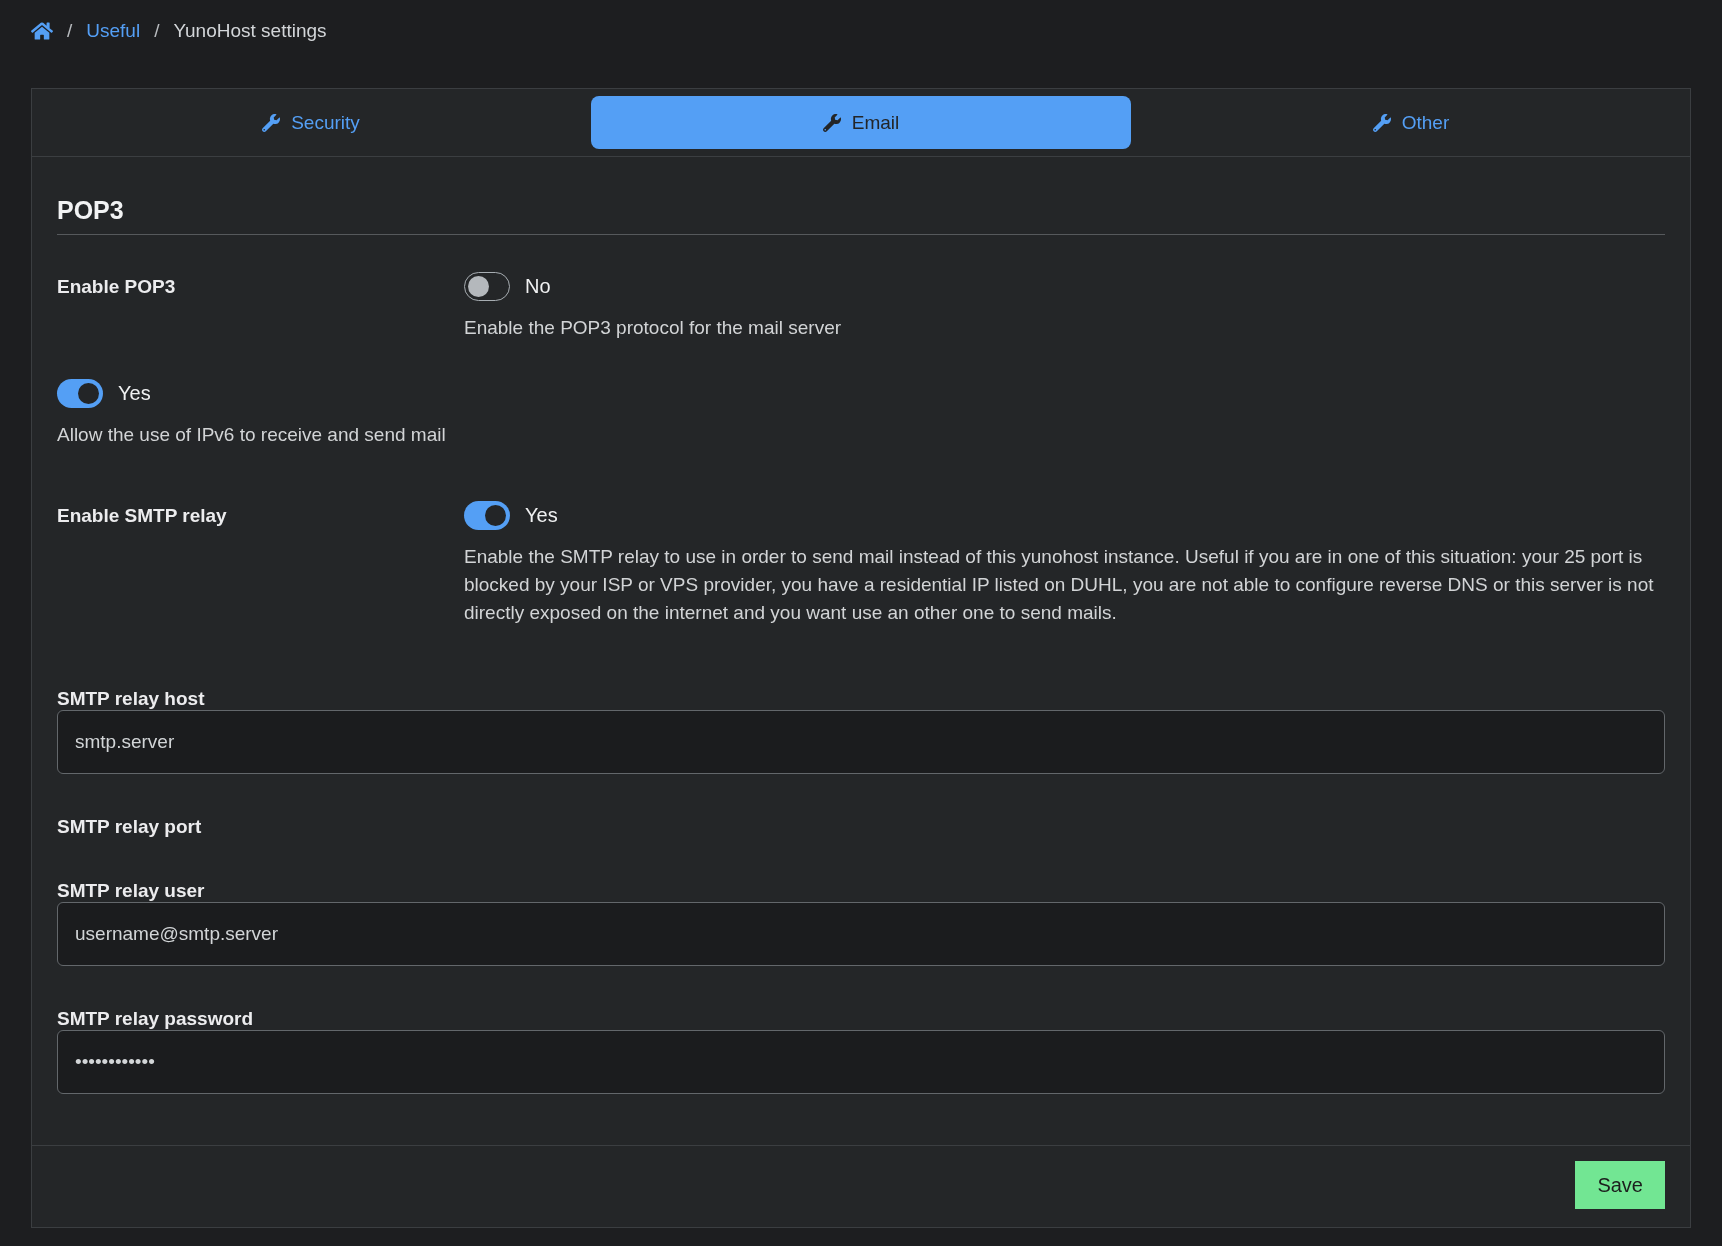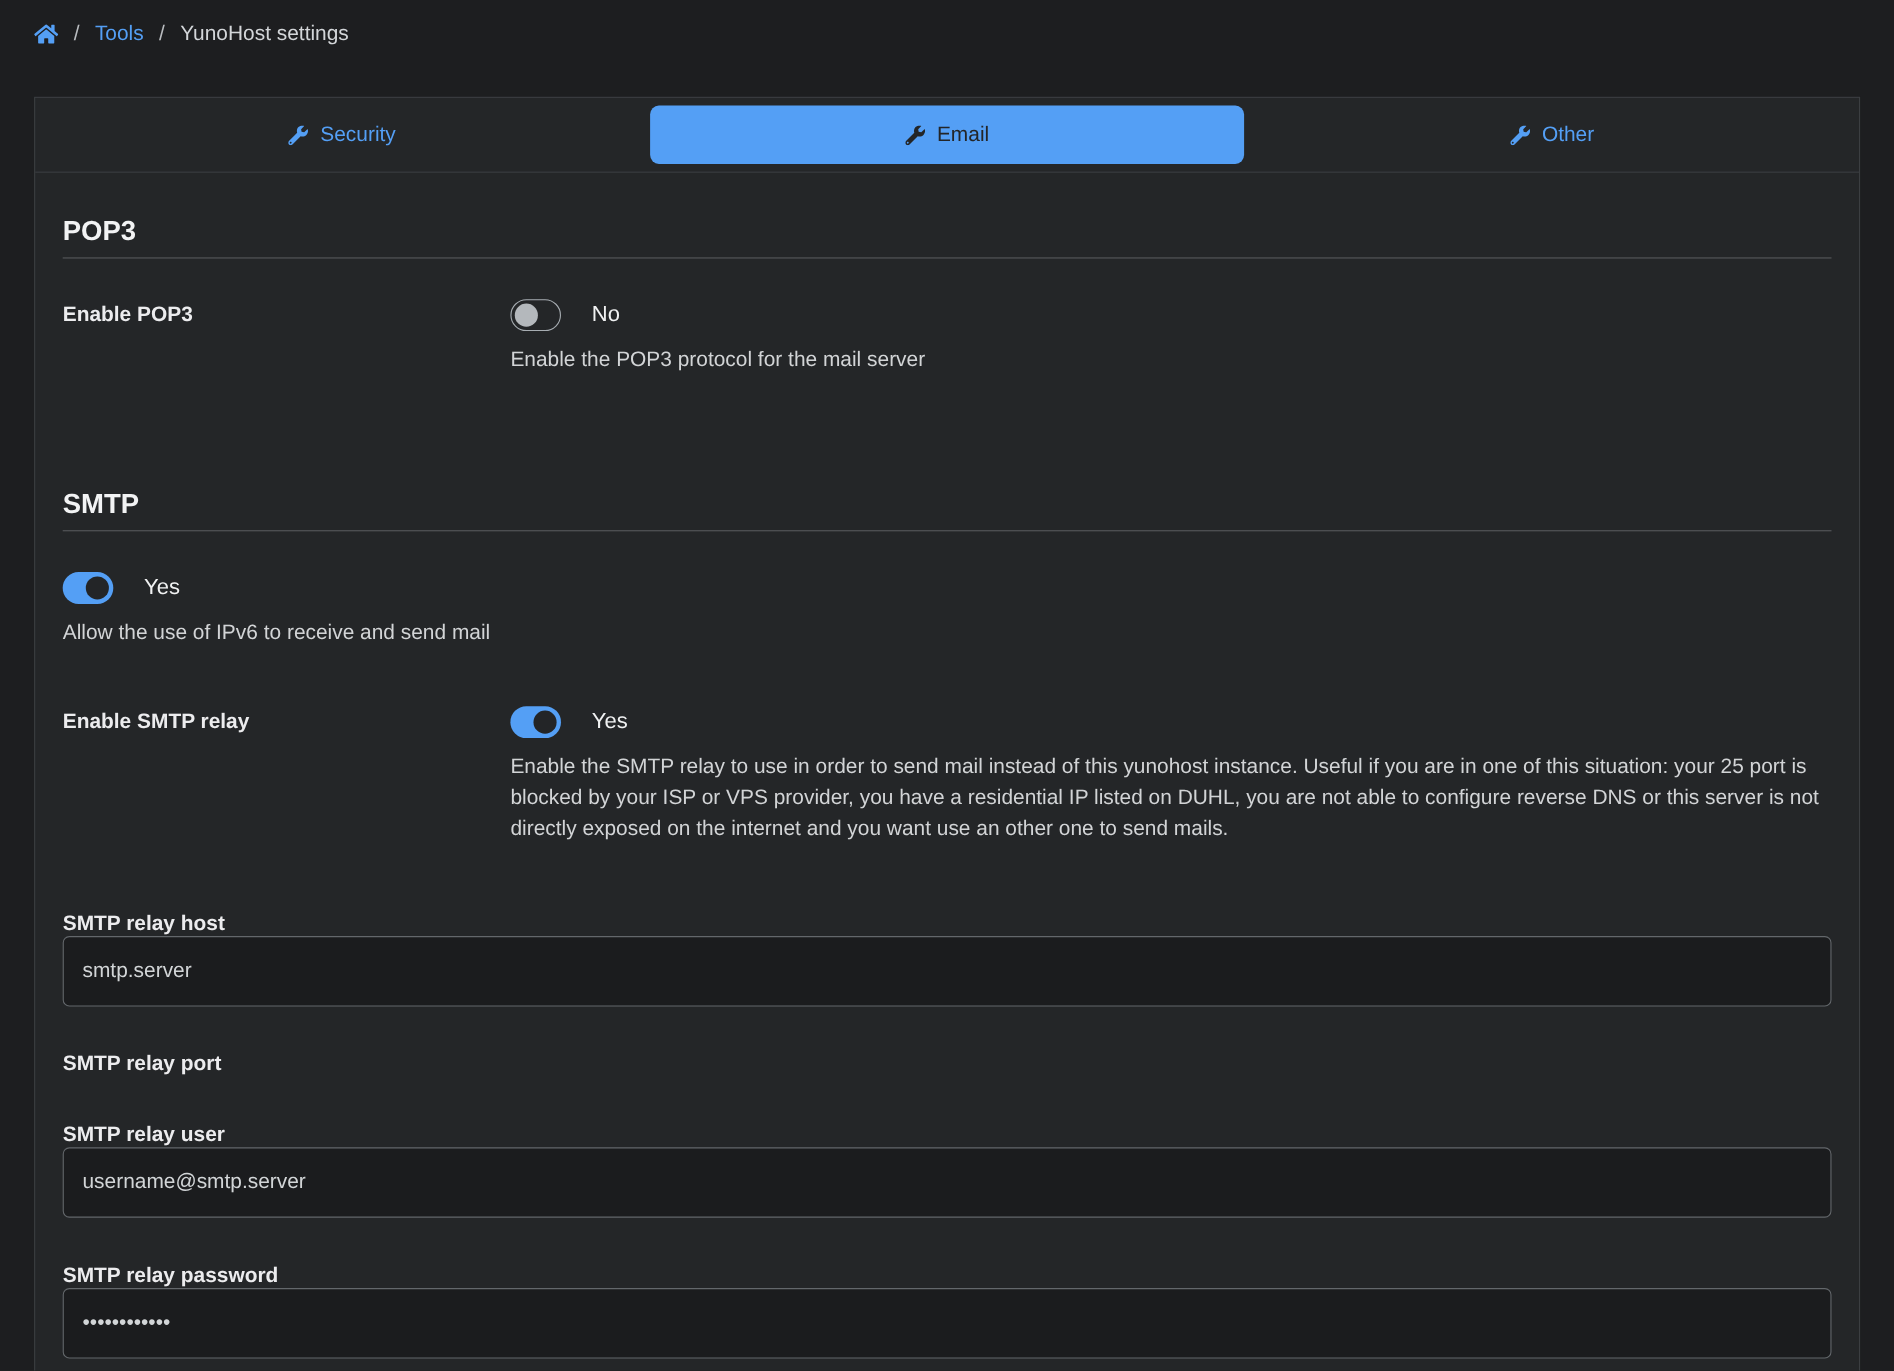--- a/index.html
+++ b/index.html
@@ -65,21 +65,21 @@
 
   .form-label {
     width:407px; flex-shrink:0;
     font-size:19px; font-weight:bold; color:#ececee;
     padding-top:4px;
   }
   .row-input .form-label { padding-top:14px; }
   .form-control-col { flex:1; min-width:0; }
 
   
-  .toggle-line { display:flex; align-items:center; gap:28px; }
+  .toggle-line { display:flex; align-items:center; gap:15px; }
   .switch {
     position:relative; width:46px; height:29px;
     border-radius:15px; cursor:pointer; flex-shrink:0;
   }
   .switch .knob {
     position:absolute; width:21px; height:21px; border-radius:50%;
   }
   .switch.off { background:transparent; border:1px solid #a7adb2; }
   .switch.off .knob { left:3px; top:3px; background:#b4b8bc; }
   .switch.on { background:#549ff5; }
@@ -133,21 +133,21 @@
 
 <div class="breadcrumb">
   <span class="home-link">
     <span style="display:flex;">
       <svg viewBox="0 0 576 512">
           <path d="M280.37 148.26L96 300.11V464a16 16 0 0 0 16 16l112.06-.29a16 16 0 0 0 15.92-16V368a16 16 0 0 1 16-16h64a16 16 0 0 1 16 16v95.64a16 16 0 0 0 16 16.05L464 480a16 16 0 0 0 16-16V300L295.67 148.26a12.19 12.19 0 0 0-15.3 0zM571.6 251.47L488 182.56V44.05a12 12 0 0 0-12-12h-56a12 12 0 0 0-12 12v72.61L318.47 43a48 48 0 0 0-61 0L4.34 251.47a12 12 0 0 0-1.6 16.9l25.5 31A12 12 0 0 0 45.15 301l235.22-193.74a12.19 12.19 0 0 1 15.3 0L530.9 301a12 12 0 0 0 16.9-1.6l25.5-31a12 12 0 0 0-1.7-16.93z"></path>
         </svg>
     </span>
   </span>
   <span class="sep">/</span>
-  <a class="bc-link">Tools</a>
+  <a class="bc-link">Useful</a>
   <span class="sep">/</span>
   <span class="bc-current">YunoHost settings</span>
 </div>
 
 <div class="card">
 
   <div class="tabs">
     <div class="tab">
       <svg viewBox="0 0 512 512">
           <path d="M507.73 109.1c-2.24-9.03-13.54-12.09-20.12-5.51l-74.36 74.36-67.88-11.31-11.31-67.88 74.36-74.36c6.62-6.62 3.43-17.9-5.66-20.16-47.38-11.74-99.55.91-136.58 37.93-39.64 39.64-50.55 97.1-34.05 147.2L18.74 402.76c-24.99 24.99-24.99 65.51 0 90.5 24.99 24.99 65.51 24.99 90.5 0l213.21-213.21c50.12 16.71 107.47 5.68 147.37-34.22 37.07-37.07 49.7-89.32 37.91-136.73zM64 472c-13.25 0-24-10.75-24-24 0-13.26 10.75-24 24-24s24 10.74 24 24c0 13.25-10.75 24-24 24z"></path>
@@ -178,21 +178,20 @@
         <div class="toggle-line">
           <span class="switch off">
               <span class="knob"></span>
             </span>
           <span class="switch-label">No</span>
         </div>
         <div class="help-text">Enable the POP3 protocol for the mail server</div>
       </div>
     </div>
 
-    <h2 class="section-title smtp">SMTP</h2>
 
     <div class="form-row row-toggle">
       <div class="form-control-col">
         <div class="toggle-line">
           <span class="switch on">
               <span class="knob"></span>
             </span>
           <span class="switch-label">Yes</span>
         </div>
         <div class="help-text">Allow the use of IPv6 to receive and send mail</div>

